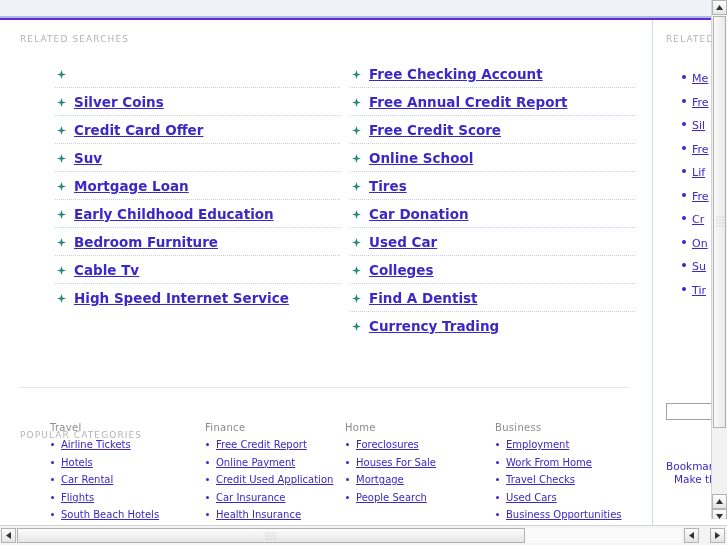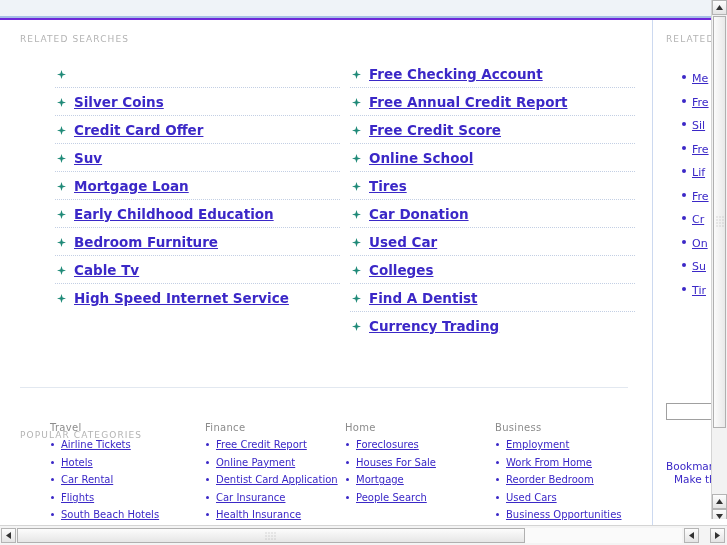--- a/index.html
+++ b/index.html
@@ -537,42 +537,42 @@
             <li class="pc-li"><span class="pc-link">Flights</span></li>
             <li class="pc-li"><span class="pc-link">South Beach Hotels</span></li>
           </ul>
         </div>
 
         <div>
           <div class="pc-cat-title">Finance</div>
           <ul class="pc-list">
             <li class="pc-li"><span class="pc-link">Free Credit Report</span></li>
             <li class="pc-li"><span class="pc-link">Online Payment</span></li>
-            <li class="pc-li"><span class="pc-link">Dentist Card Application</span></li>
+            <li class="pc-li"><span class="pc-link">Credit Used Application</span></li>
             <li class="pc-li"><span class="pc-link">Car Insurance</span></li>
             <li class="pc-li"><span class="pc-link">Health Insurance</span></li>
           </ul>
         </div>
 
         <div>
           <div class="pc-cat-title">Home</div>
           <ul class="pc-list">
             <li class="pc-li"><span class="pc-link">Foreclosures</span></li>
             <li class="pc-li"><span class="pc-link">Houses For Sale</span></li>
             <li class="pc-li"><span class="pc-link">Mortgage</span></li>
             <li class="pc-li"><span class="pc-link">People Search</span></li>
           </ul>
         </div>
 
         <div>
           <div class="pc-cat-title">Business</div>
           <ul class="pc-list">
             <li class="pc-li"><span class="pc-link">Employment</span></li>
             <li class="pc-li"><span class="pc-link">Work From Home</span></li>
-            <li class="pc-li"><span class="pc-link">Reorder Bedroom</span></li>
+            <li class="pc-li"><span class="pc-link">Travel Checks</span></li>
             <li class="pc-li"><span class="pc-link">Used Cars</span></li>
             <li class="pc-li"><span class="pc-link">Business Opportunities</span></li>
           </ul>
         </div>
 
       </div>
     </div>
 
     <div class="side-col">
       <div id="side-label" class="section-label">RELATED</div>

